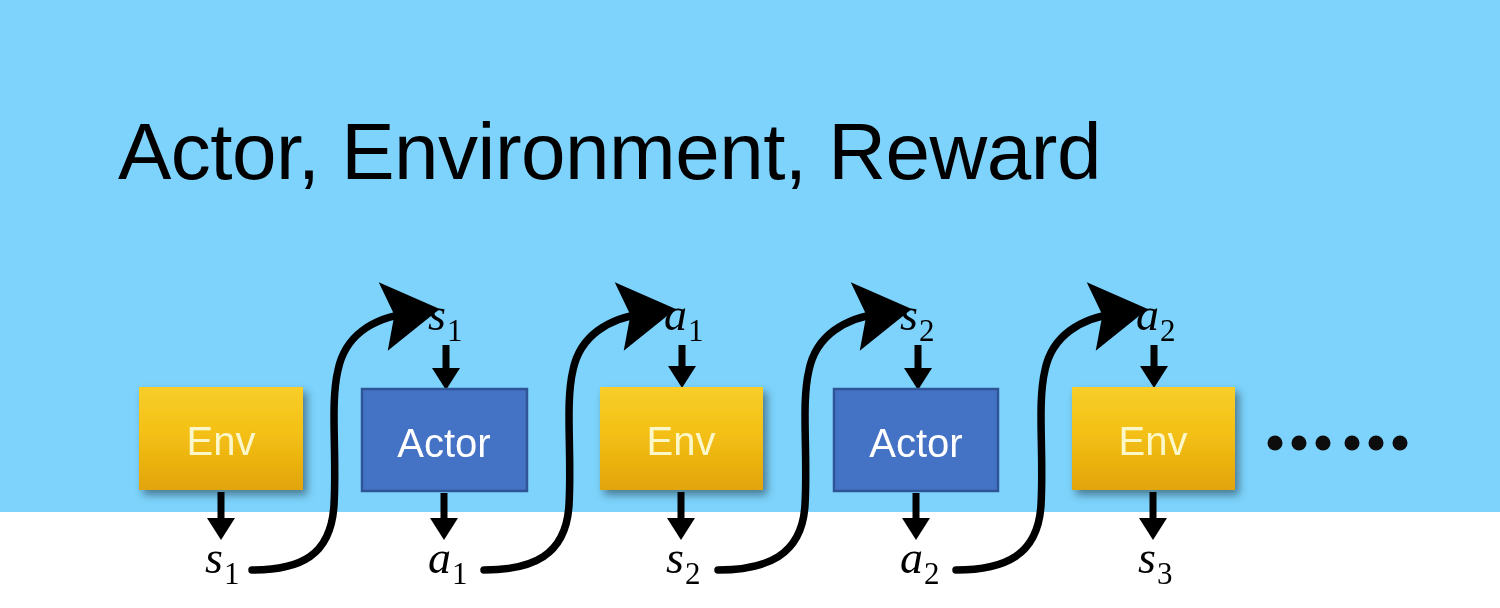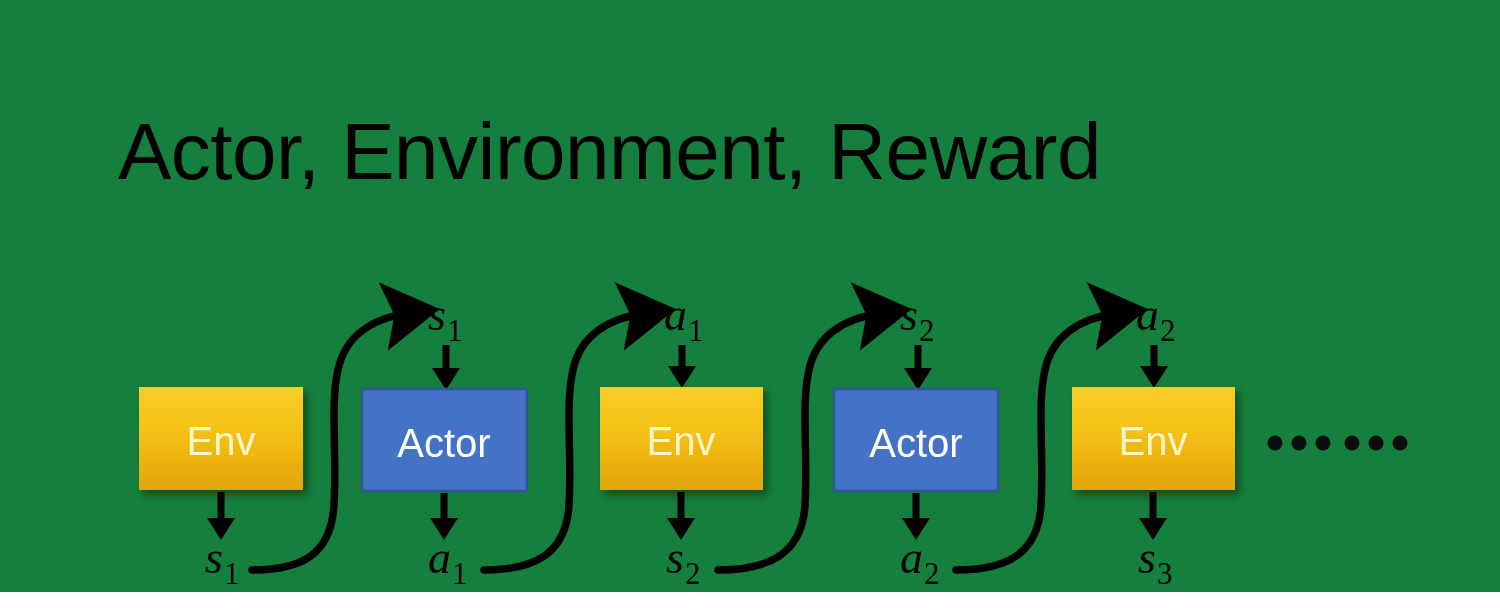--- a/index.html
+++ b/index.html
@@ -9,22 +9,22 @@
   }
   body {
     width: 1500px;
     height: 608px;
     overflow: hidden;
     font-family: "Liberation Sans", sans-serif;
   }
   #slide {
     position: relative;
     width: 1500px;
-    height: 592px;
-    background: #15803d;
+    height: 512px;
+    background: #7dd3fc;
   }
   #slide-title {
     position: absolute;
     left: 118px;
     top: 112px;
     font-family: "Liberation Sans", sans-serif;
     font-size: 80px;
     font-weight: 300;
     letter-spacing: -0.5px;
     color: #000000;

